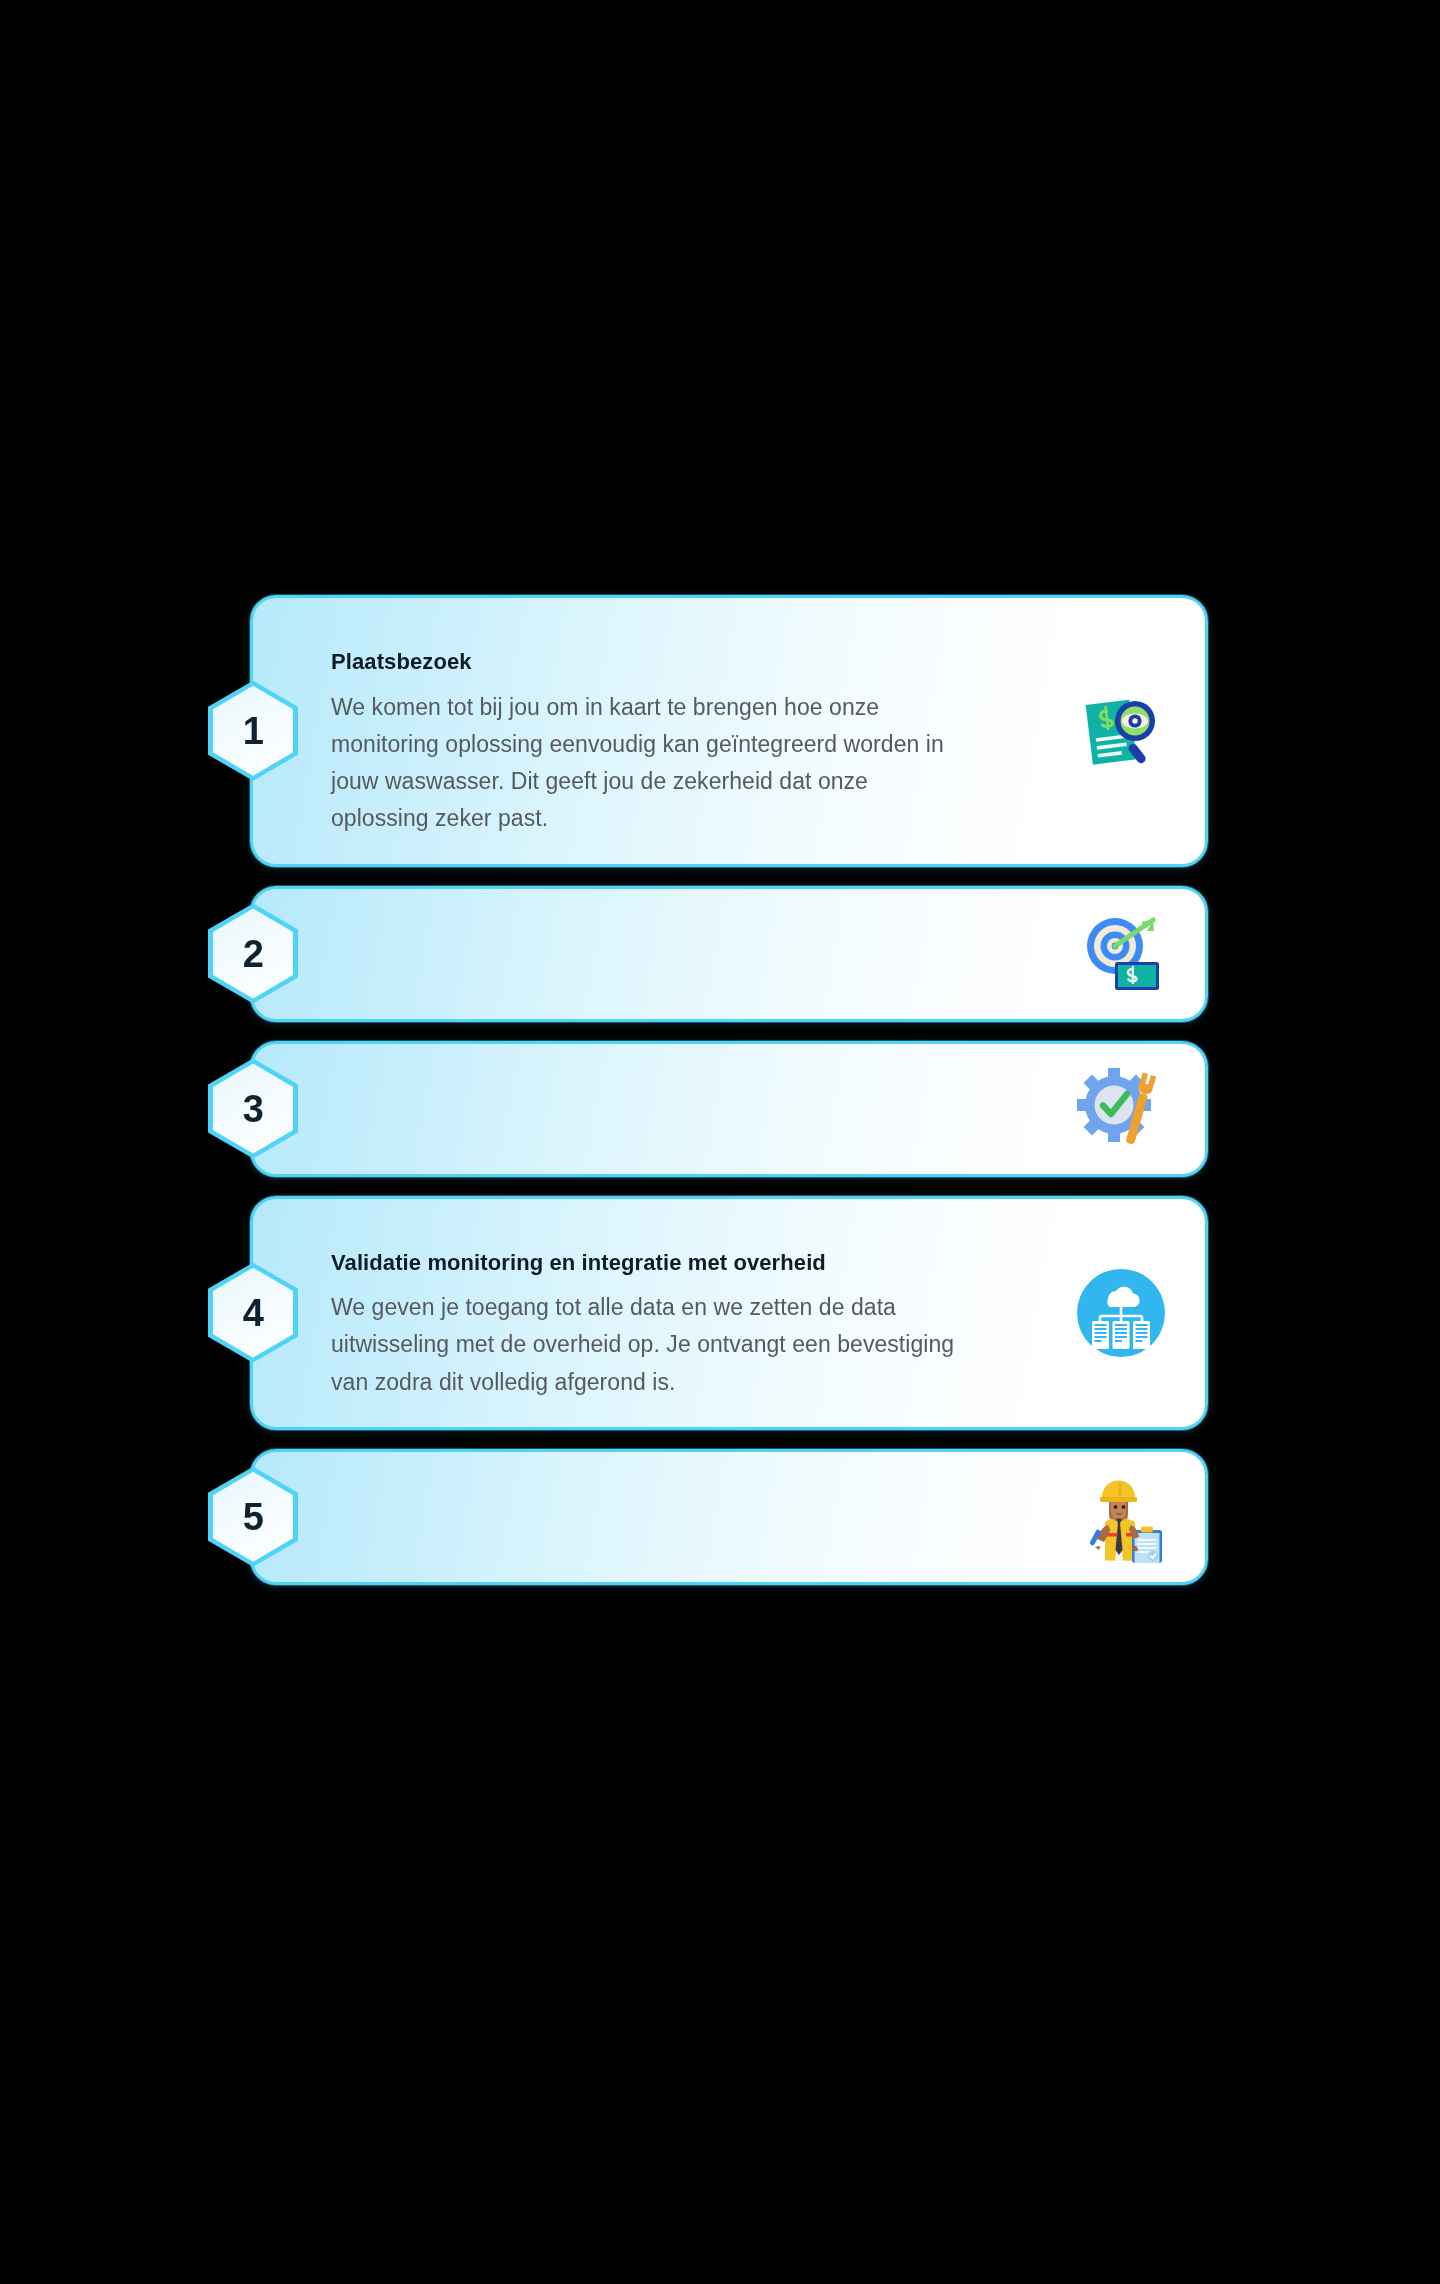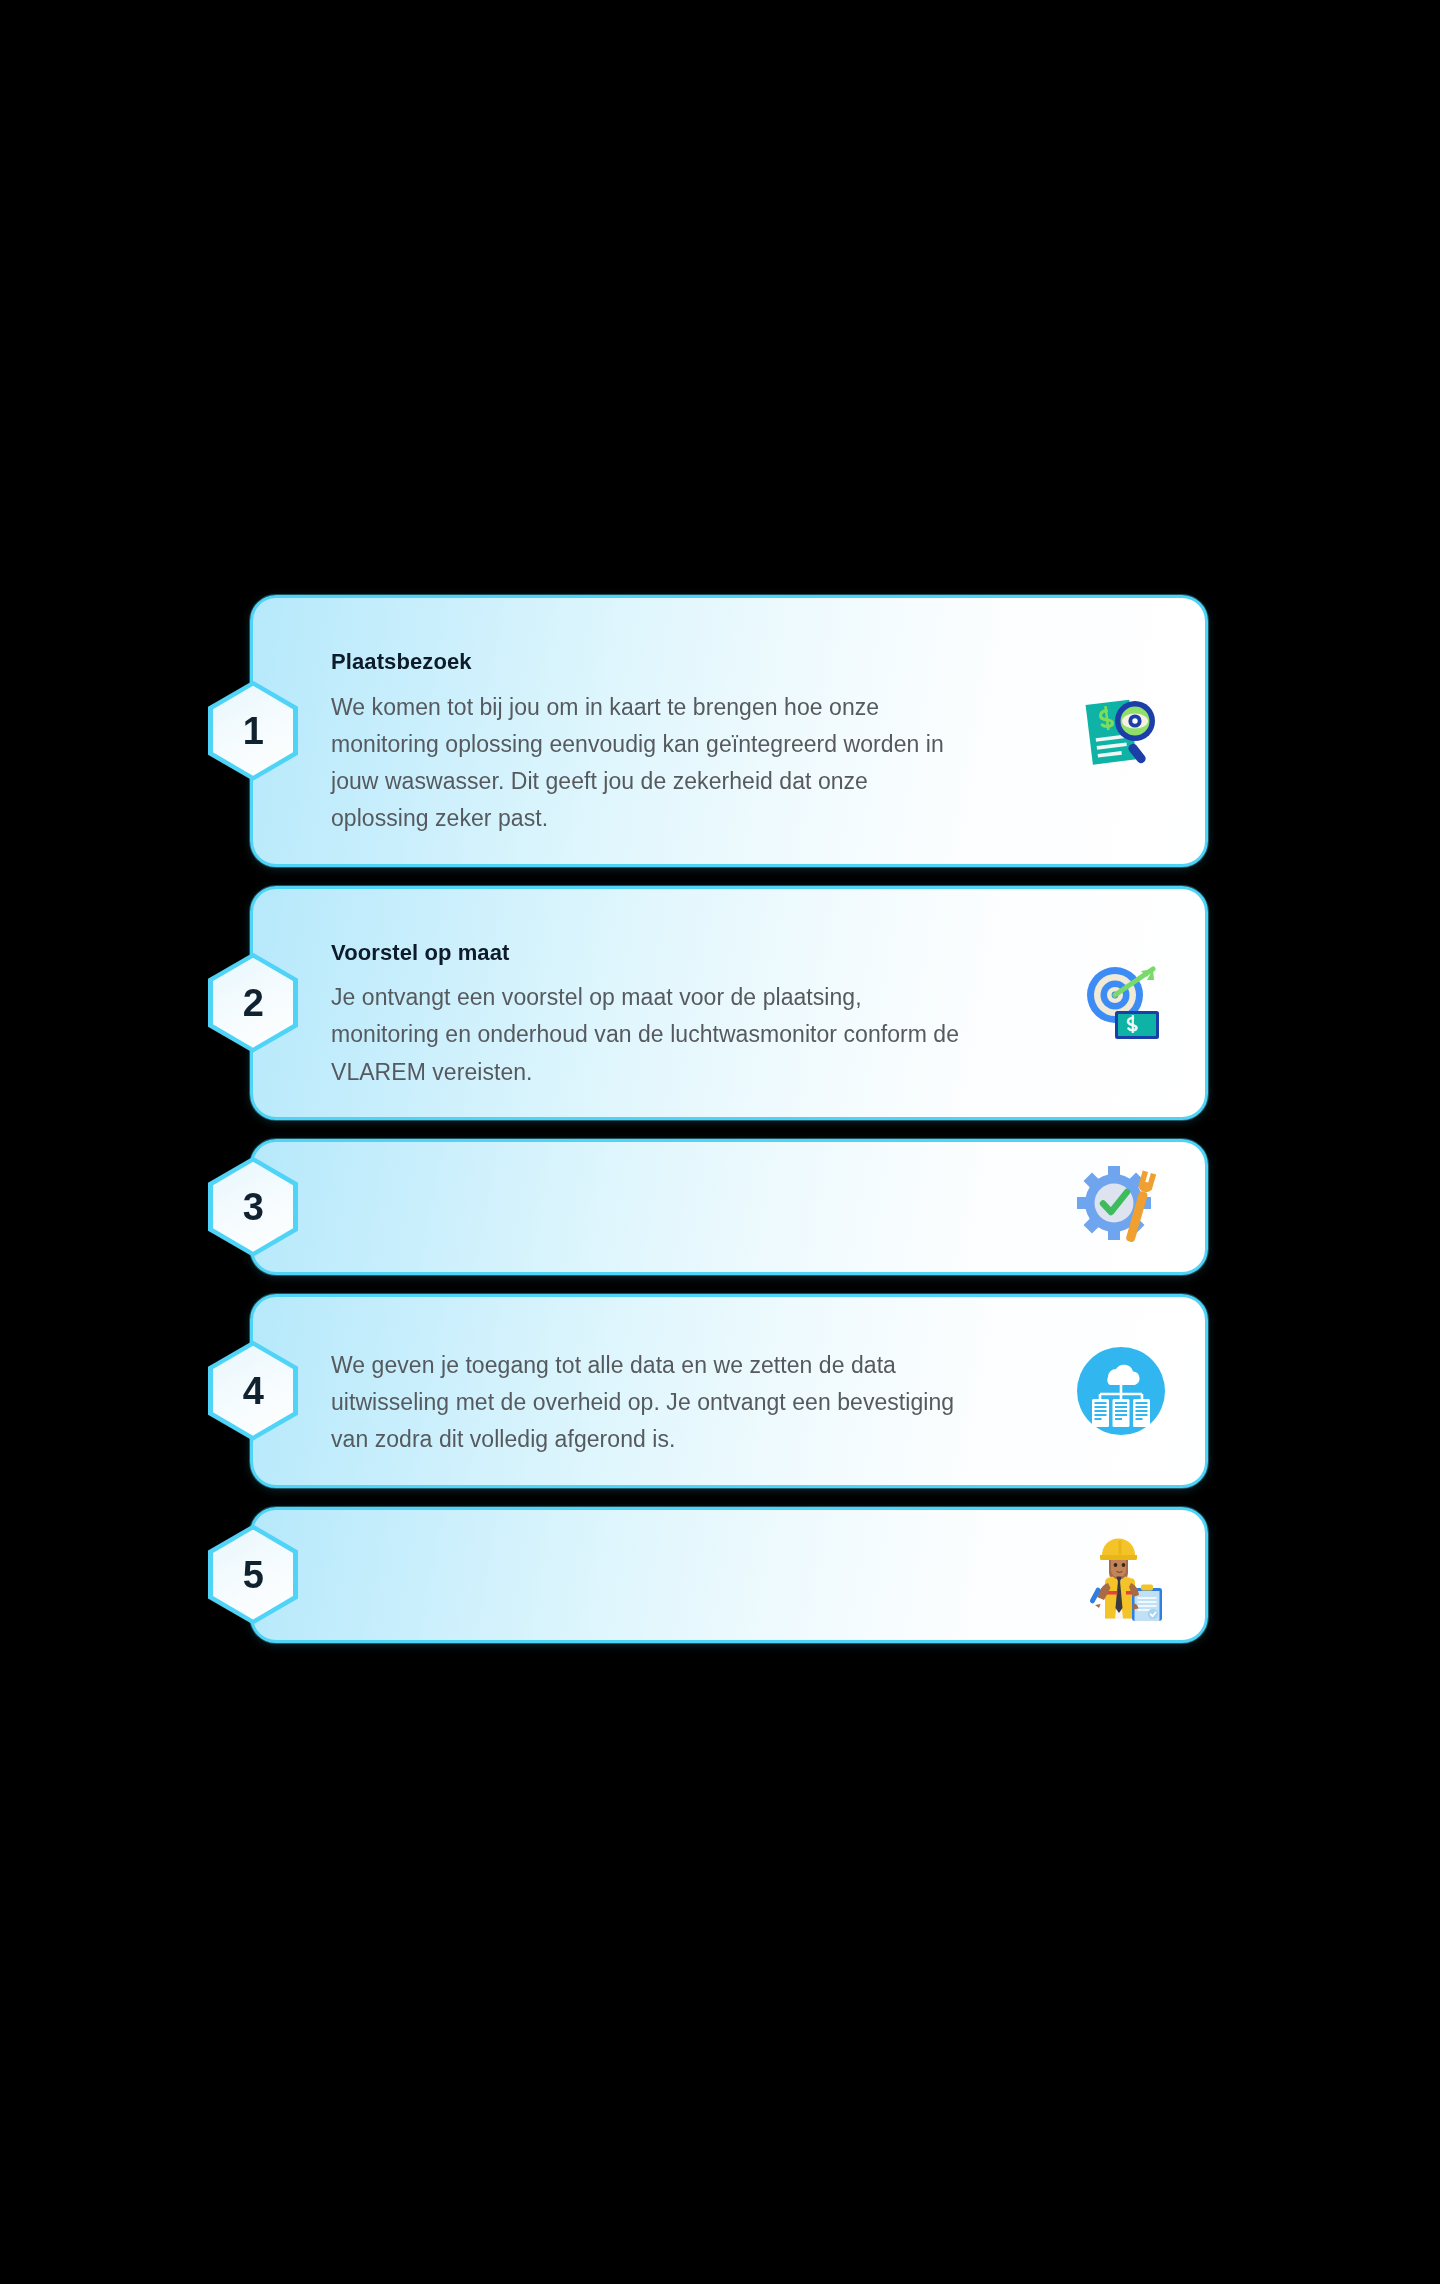--- a/index.html
+++ b/index.html
@@ -159,24 +159,20 @@
         </svg>
       </div>
     </div>
 
     <div class="step-card">
       <div class="step-badge">
         <div class="hex-outer"></div>
         <div class="hex-inner"></div>
         <span class="hex-num">2</span>
       </div>
-      <div class="step-text">
-        <div class="step-title">Voorstel op maat</div>
-        <div class="step-desc">Je ontvangt een voorstel op maat voor de plaatsing, monitoring en onderhoud van de luchtwasmonitor conform de VLAREM vereisten.</div>
-      </div>
       <div class="step-icon">
         <svg viewBox="0 0 92 92">
           <circle cx="40" cy="38" r="28" fill="#3d8cf5"></circle>
           <circle cx="40" cy="38" r="21" fill="#f0ead6"></circle>
           <circle cx="40" cy="38" r="14.5" fill="#3d8cf5"></circle>
           <circle cx="40" cy="38" r="8" fill="#f0ead6"></circle>
           <circle cx="40" cy="38" r="3.4" fill="#3d8cf5"></circle>
           <path d="M40 38 L78 12" stroke="#7bd96a" stroke-width="5" stroke-linecap="round"></path>
           <path d="M78 12 L66 14 L72 20 Z" fill="#7bd96a"></path>
           <path d="M78 12 L72 23 L79 23 Z" fill="#7bd96a"></path>
@@ -219,20 +215,21 @@
       </div>
     </div>
 
     <div class="step-card">
       <div class="step-badge">
         <div class="hex-outer"></div>
         <div class="hex-inner"></div>
         <span class="hex-num">4</span>
       </div>
       <div class="step-text">
+        <div class="step-title">Validatie monitoring en integratie met overheid</div>
         <div class="step-desc">We geven je toegang tot alle data en we zetten de data uitwisseling met de overheid op. Je ontvangt een bevestiging van zodra dit volledig afgerond is.</div>
       </div>
       <div class="step-icon">
         <svg viewBox="0 0 92 92">
           <circle cx="46" cy="46" r="44" fill="#31b6ef"></circle>
           <path d="M33 32a8 8 0 0 1 8-8 9.5 9.5 0 0 1 17 2.4 7 7 0 0 1 1.8 13.6H35a6 6 0 0 1 -2-8z" fill="#ffffff"></path>
           <path d="M46 40 v9 M25 49 h42 M25 49 v5 M46 49 v5 M67 49 v5" stroke="#ffffff" stroke-width="2.6" fill="none"></path>
           <g fill="#ffffff">
             <rect x="17" y="54" width="17" height="28" rx="1.5"></rect>
             <rect x="37.5" y="54" width="17" height="28" rx="1.5"></rect>

